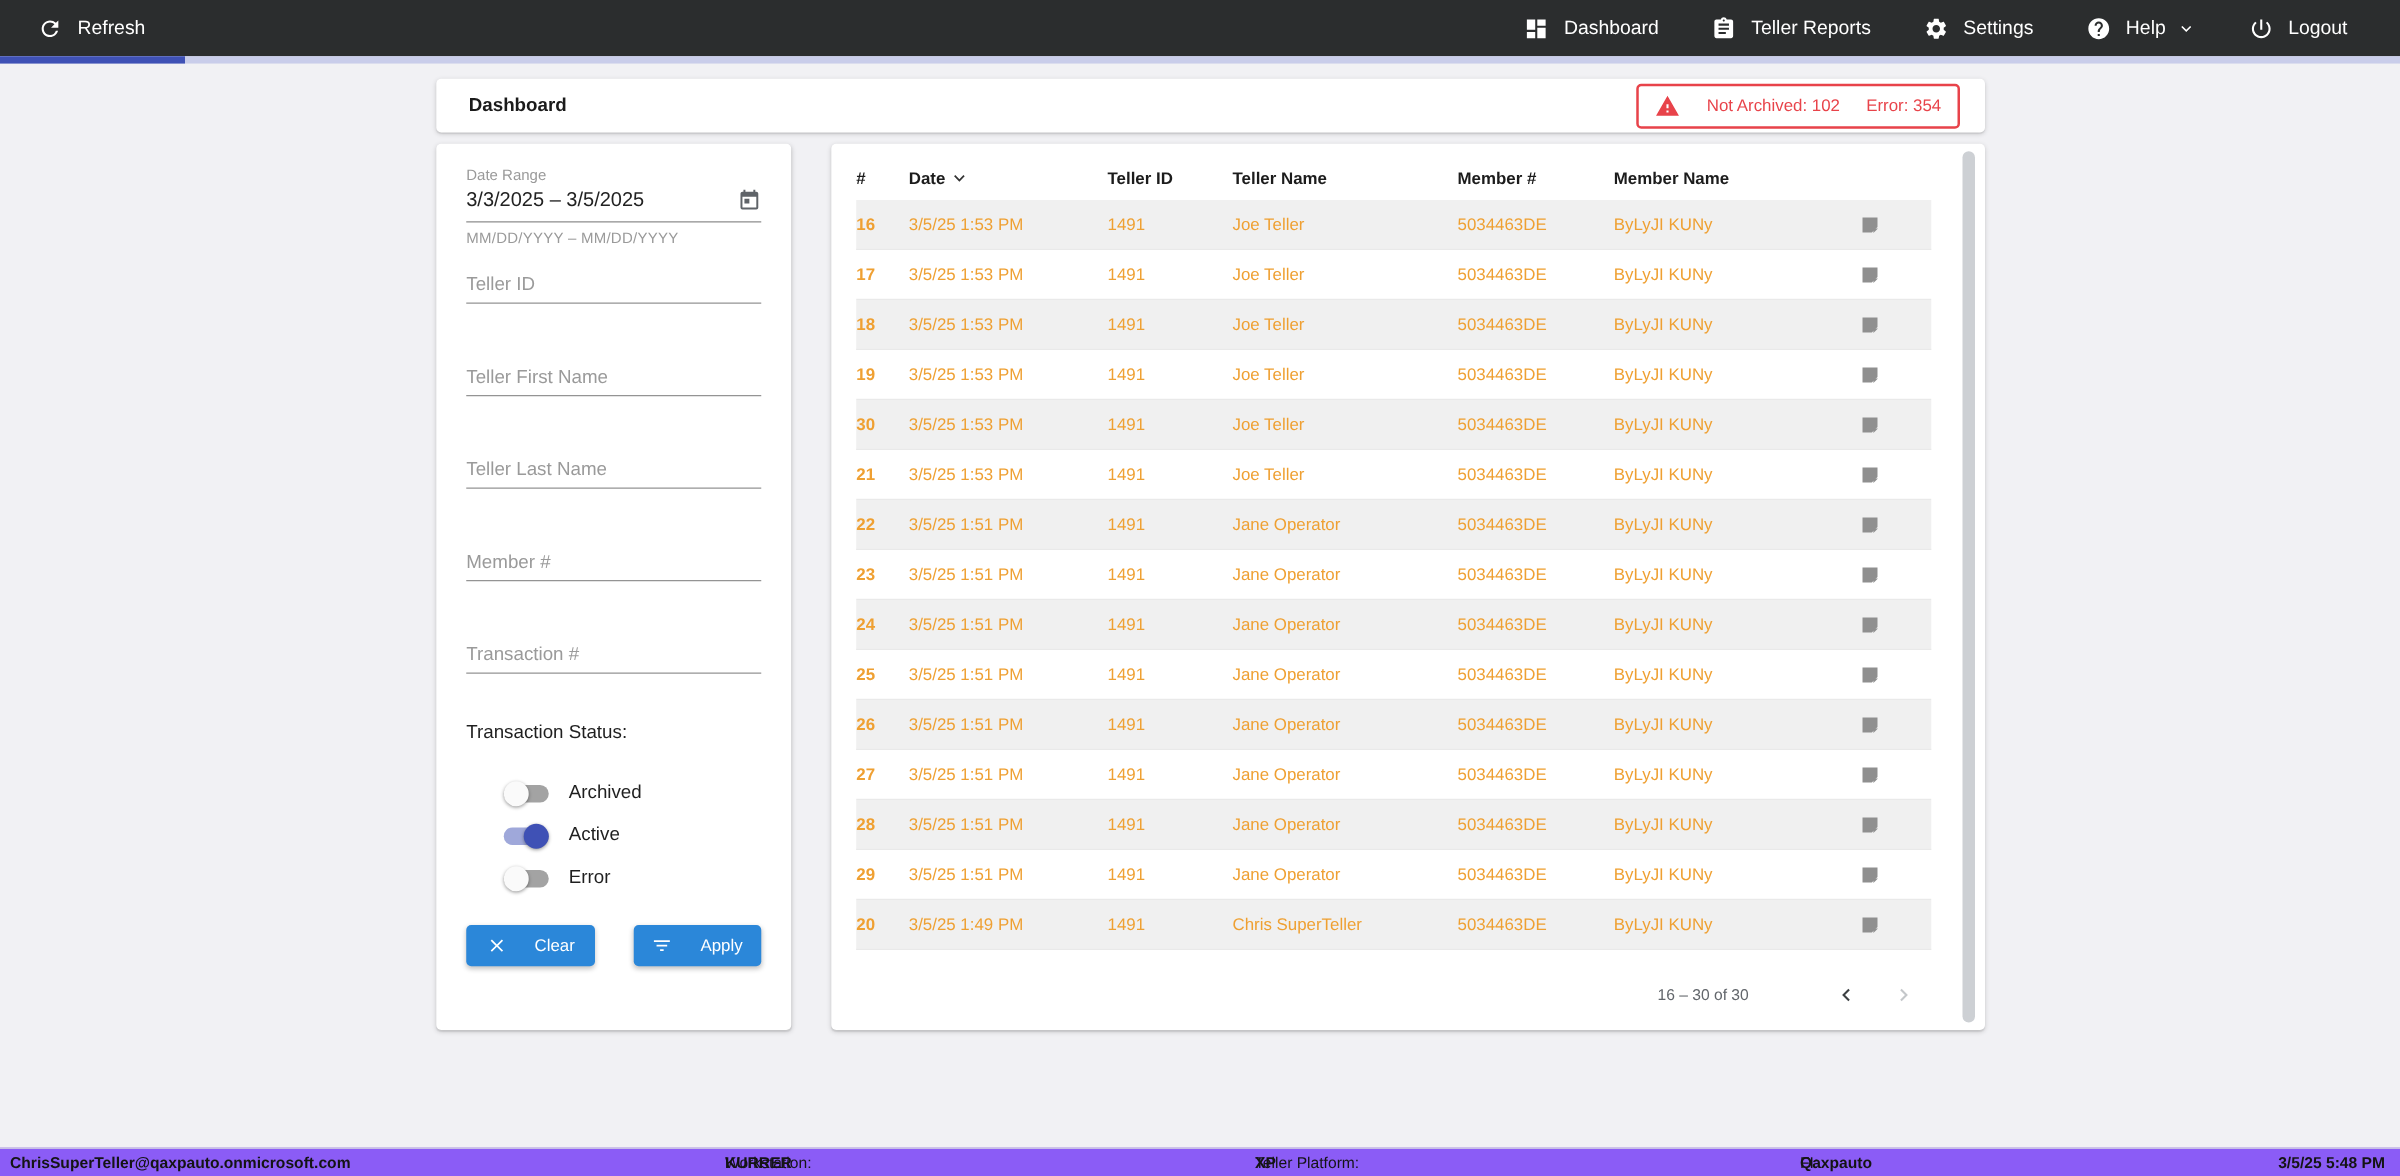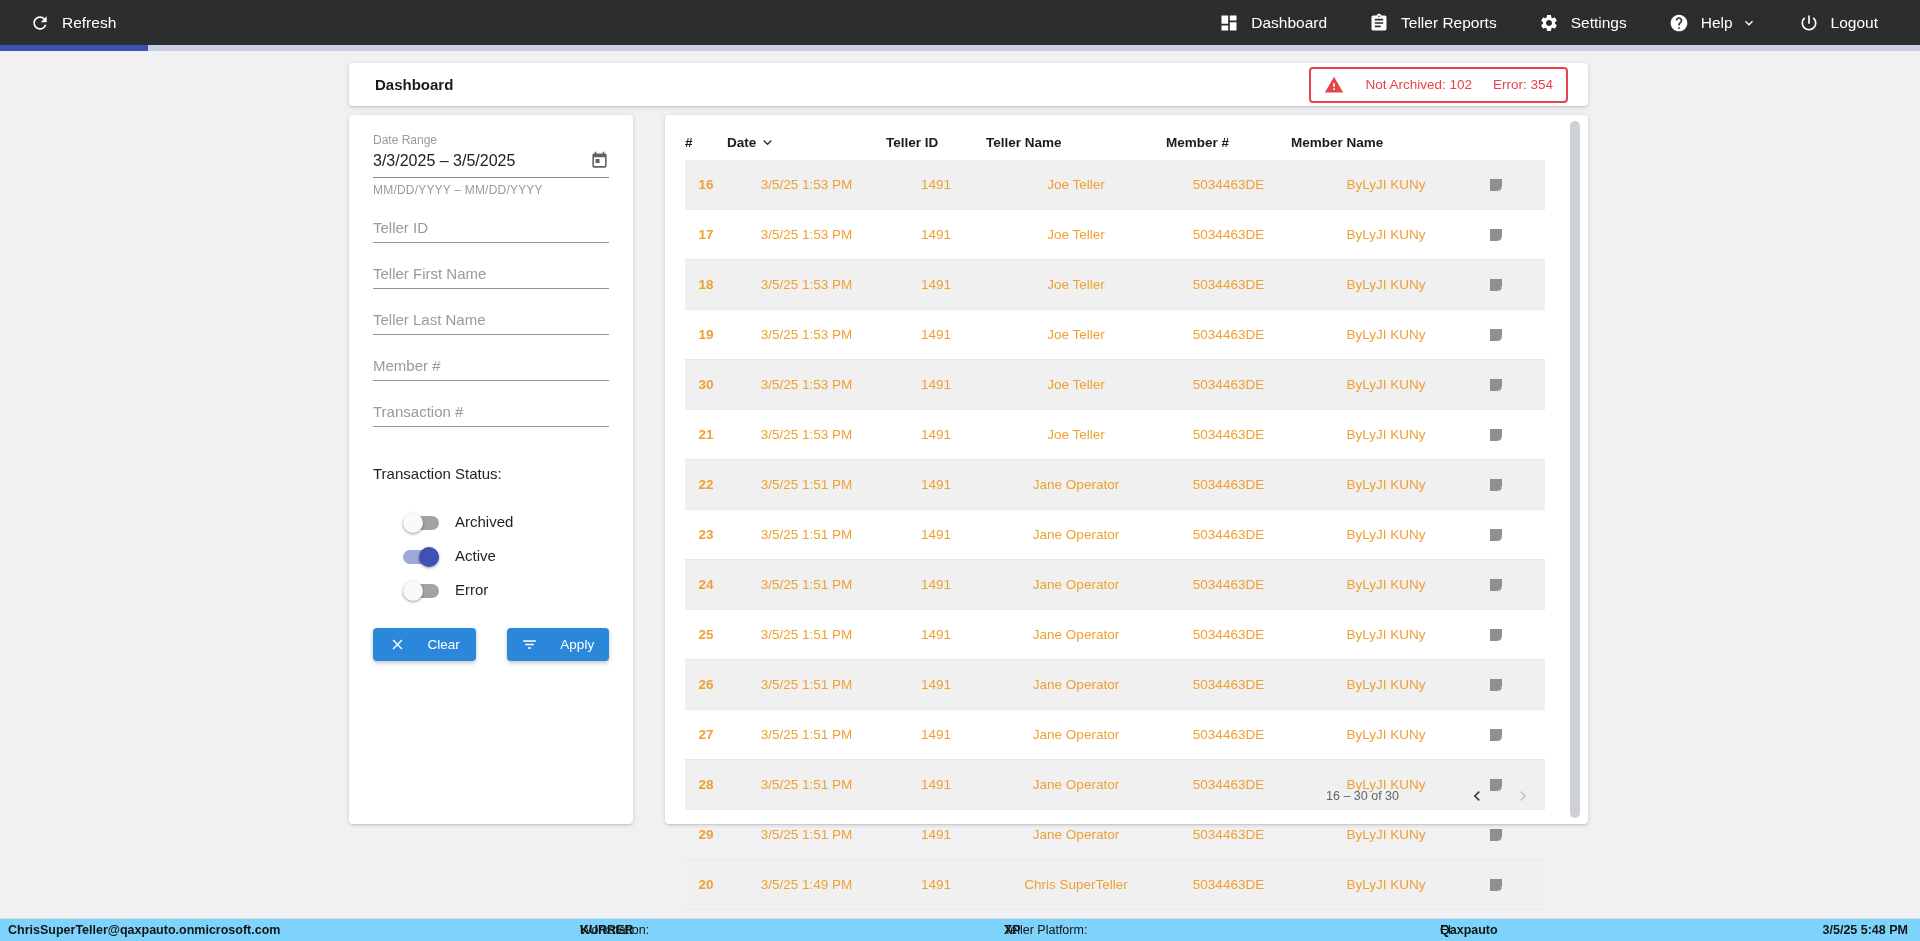--- a/index.html
+++ b/index.html
@@ -27,21 +27,21 @@
   .alert-badge svg { width:20px; height:20px; fill:#e8434a; }
   .alert-badge .part { white-space:nowrap; }
 
   
   .filter-card { left:349px; top:64px; width:284px; height:709px; padding:18px 24px; }
   .fld-label { font-size:12px; color:#9a9a9a; }
   .date-row { display:flex; align-items:center; justify-content:space-between; margin-top:4px; padding-bottom:7px; border-bottom:1px solid #8d8d8d; }
   .date-value { font-size:16px; color:#222; }
   .date-row svg { width:19px; height:19px; fill:#5f6368; cursor:pointer; }
   .fld-hint { font-size:12px; color:#9a9a9a; margin-top:5px; letter-spacing:.2px; }
-  .tfield { display:block; width:100%; margin-top:16px; border:none; border-bottom:1px solid #949494; background:transparent; font-family:"Liberation Sans",sans-serif; font-size:15px; padding:6px 0; color:#222; outline:none; }
+  .tfield { display:block; width:100%; margin-top:44px; border:none; border-bottom:1px solid #949494; background:transparent; font-family:"Liberation Sans",sans-serif; font-size:15px; padding:6px 0; color:#222; outline:none; }
   .tfield::placeholder { color:#9a9a9a; opacity:1; }
   .tfield.first { margin-top:16px; }
   .status-label { margin-top:38px; font-size:15px; color:#1f1f1f; }
   .toggle-list { margin-top:14px; }
   .toggle-row { display:flex; align-items:flex-end; gap:16px; height:34px; padding-left:30px; cursor:pointer; }
   .switch { position:relative; width:36px; height:14px; border-radius:7px; flex:0 0 auto; }
   .switch .knob { position:absolute; top:-3px; width:20px; height:20px; border-radius:50%; box-shadow:0 1px 3px rgba(0,0,0,.4); }
   .switch.off { background:#a3a3a3; }
   .switch.off .knob { left:0; background:#fafafa; }
   .switch.on { background:#9fa8da; }
@@ -50,35 +50,35 @@
   .btn-row { display:flex; gap:31px; margin-top:30px; }
   .blue-btn { width:104px; height:33px; border:none; border-radius:4px; background:#2b87d9; color:#fff; font-family:"Liberation Sans",sans-serif; font-size:13.5px; display:flex; align-items:center; justify-content:center; gap:22px; cursor:pointer; box-shadow:0 2px 4px rgba(0,0,0,.24); }
   .blue-btn svg { width:17px; height:17px; fill:#fff; }
 
   
   .table-card { left:665px; top:64px; width:923px; height:709px; padding:10px 0 0 20px; }
   .grid-row { display:grid; grid-template-columns:42px 159px 100px 180px 125px 190px 64px; width:860px; align-items:center; }
   .t-head { height:35px; font-size:13.5px; font-weight:bold; color:#1c1c1c; }
   .t-head .hcell { display:flex; align-items:center; gap:3px; cursor:pointer; }
   .t-head svg { width:17px; height:17px; fill:#333; }
-  .t-row { height:50px; font-size:13.5px; color:#efa032; border-bottom:1px solid #e9e9e9; cursor:pointer;text-align:center; }
+  .t-row { height:40px; font-size:13.5px; color:#efa032; border-bottom:1px solid #e9e9e9; cursor:pointer; }
   .t-row.alt { background:#f0f0f0; }
   .t-row .c-num { font-weight:bold; }
   .t-row .c-icon { display:flex; }
   .t-row .c-icon svg { width:18px; height:18px; fill:#8f8f8f; margin-left:6px; cursor:pointer; }
   .v-scrollbar { position:absolute; right:8px; top:6px; bottom:6px; width:10px; border-radius:5px; background:#cdd0d4; }
   .pagination { position:absolute; right:55px; bottom:18px; display:flex; align-items:center; }
   .pg-text { font-size:12.5px; color:#62666b; margin-right:42px; }
   .pg-btn { background:none; border:none; cursor:pointer; padding:0; margin-left:26px; display:flex; }
   .pg-btn svg { width:20px; height:20px; }
   .pg-prev svg { fill:#3c4043; }
   .pg-next svg { fill:#c4c7ca; }
 
   
-  .statusbar { position:relative; height:23px; background:#7dd3fc; border-top:1px solid #dcdee0; font-size:12.5px; color:#141414; }
+  .statusbar { position:relative; height:23px; background:#8b5cf6; border-top:1px solid #dcdee0; font-size:12.5px; color:#141414; }
   .statusbar span { position:absolute; top:50%; transform:translateY(-50%); white-space:nowrap; }
   .sb-bold { font-weight:bold; }
   .sb-user { left:8px; font-weight:bold; }
   .sb-ws { left:580px; }
   .sb-plat { left:1004px; }
   .sb-fi { left:1440px; }
   .sb-time { right:12px; font-weight:bold; }
 </style>
 </head>
 <body>

